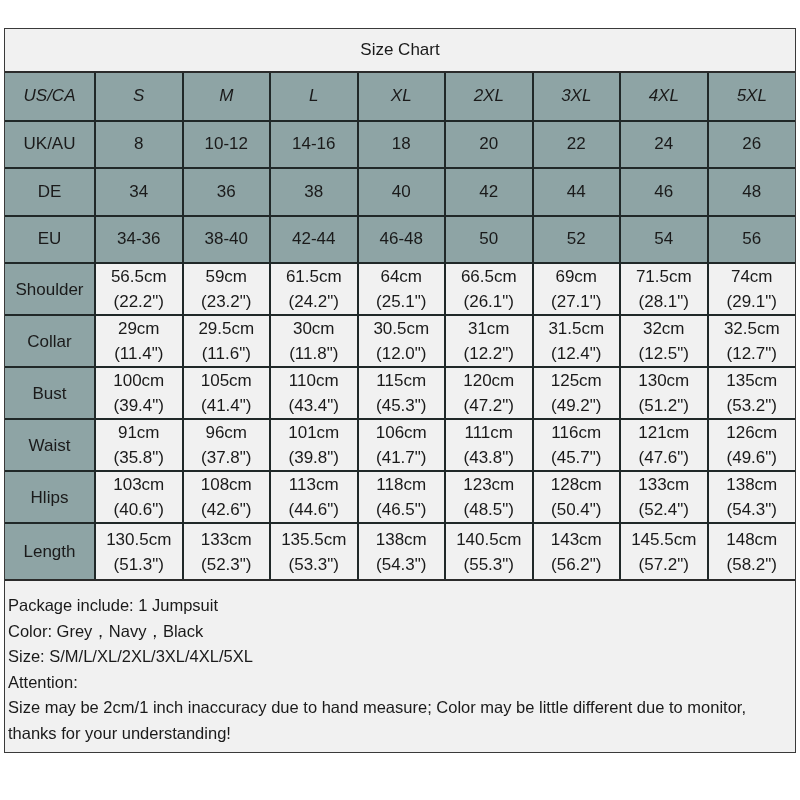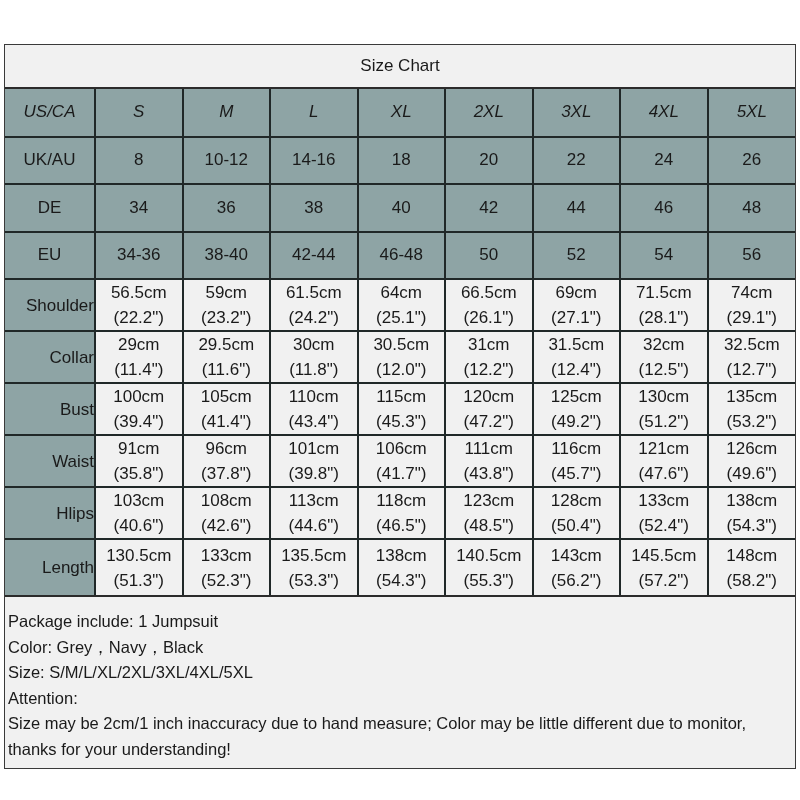--- a/index.html
+++ b/index.html
@@ -11,21 +11,21 @@
       overflow: hidden;
     }
     body {
       font-family: "Liberation Sans", "DejaVu Sans", sans-serif;
       color: #1a1a1a;
       position: relative;
     }
     .chart {
       position: absolute;
       left: 4px;
-      top: 44px;
+      top: 28px;
       width: 792px;
       border: 1px solid #3a3a3a;
       border-top: 1.5px solid #3a3a3a;
       box-sizing: border-box;
       background: #f1f1f1;
     }
     .chart-title {
       height: 42px;
       line-height: 42px;
       text-align: center;
@@ -54,21 +54,20 @@
       background: #8ea4a5;
       height: 47.5px;
     }
     tr.measure-row td {
       background: #f1f1f1;
       height: 51.5px;
       line-height: 25px;
     }
     tr.measure-row td.label-cell {
       background: #8ea4a5;
-      text-align: right;
     }
     tr.measure-row.last-row td { height: 57px; }
     tr.measure-row.last-row td { border-bottom: 2px solid #2b2b2b; }
     .val-line { display: block; }
     .notes {
       padding: 12px 4px 6px 3px;
       font-size: 16.5px;
       line-height: 25.5px;
       background: #f1f1f1;
     }

